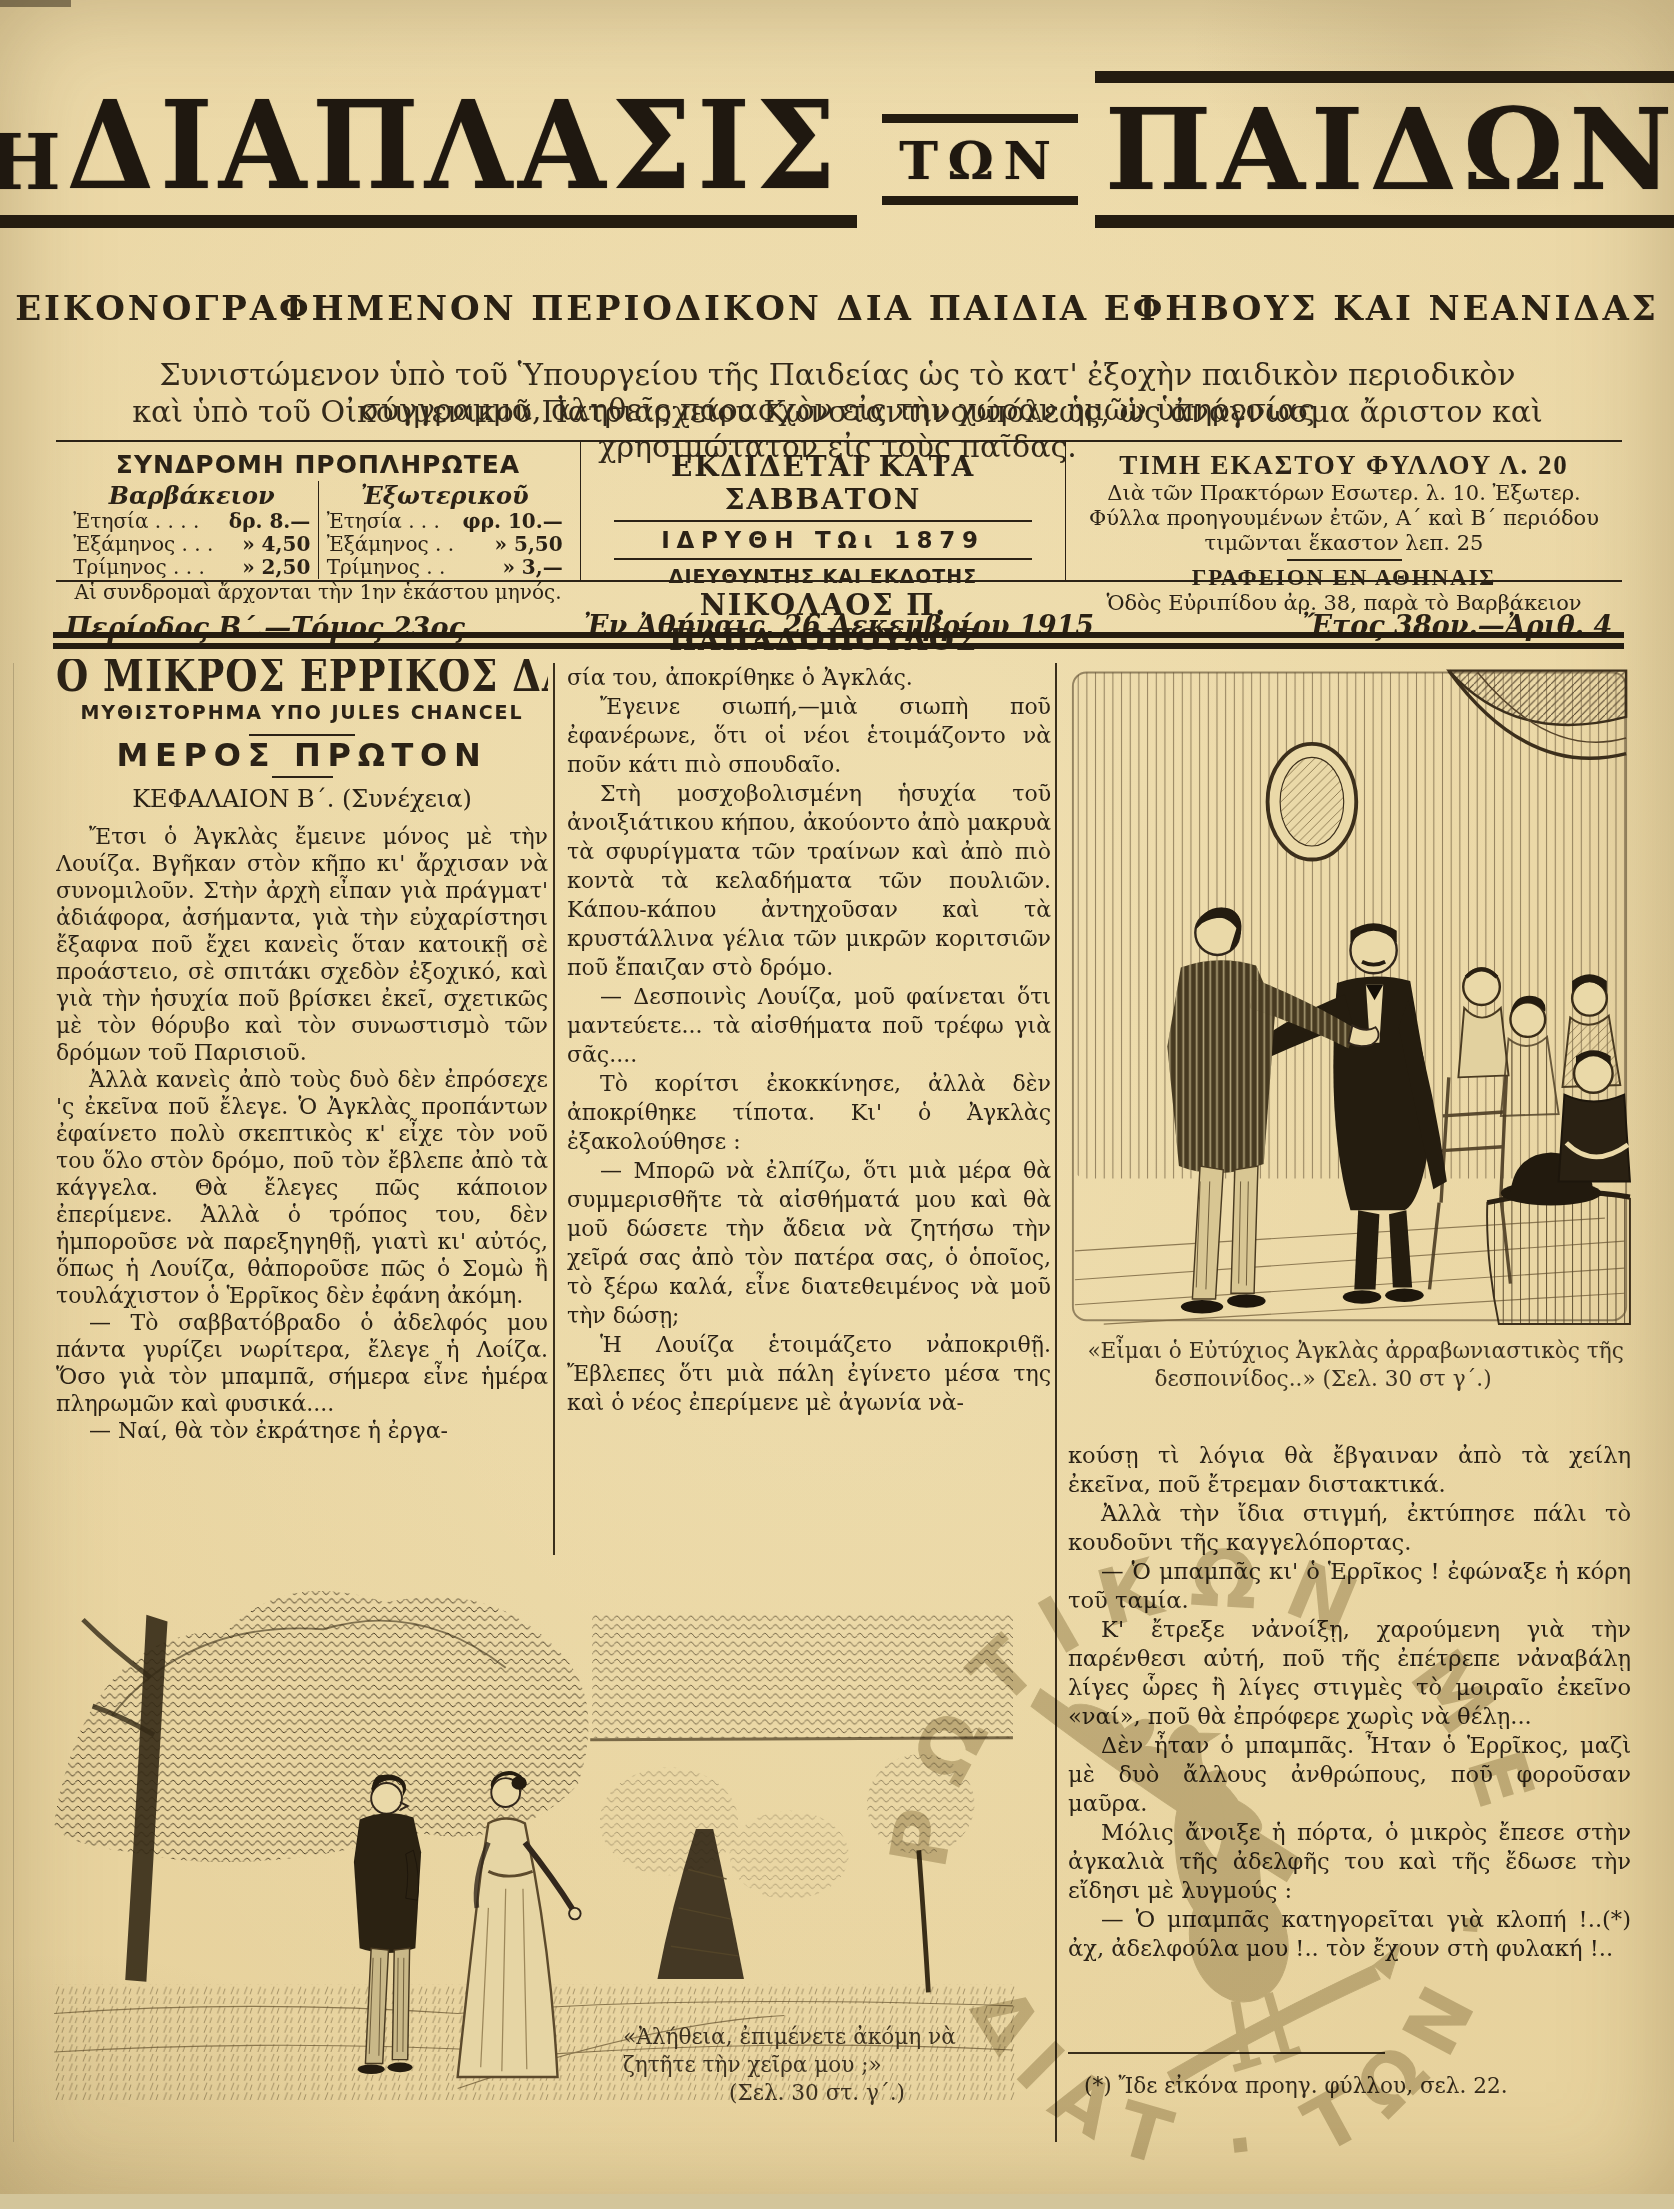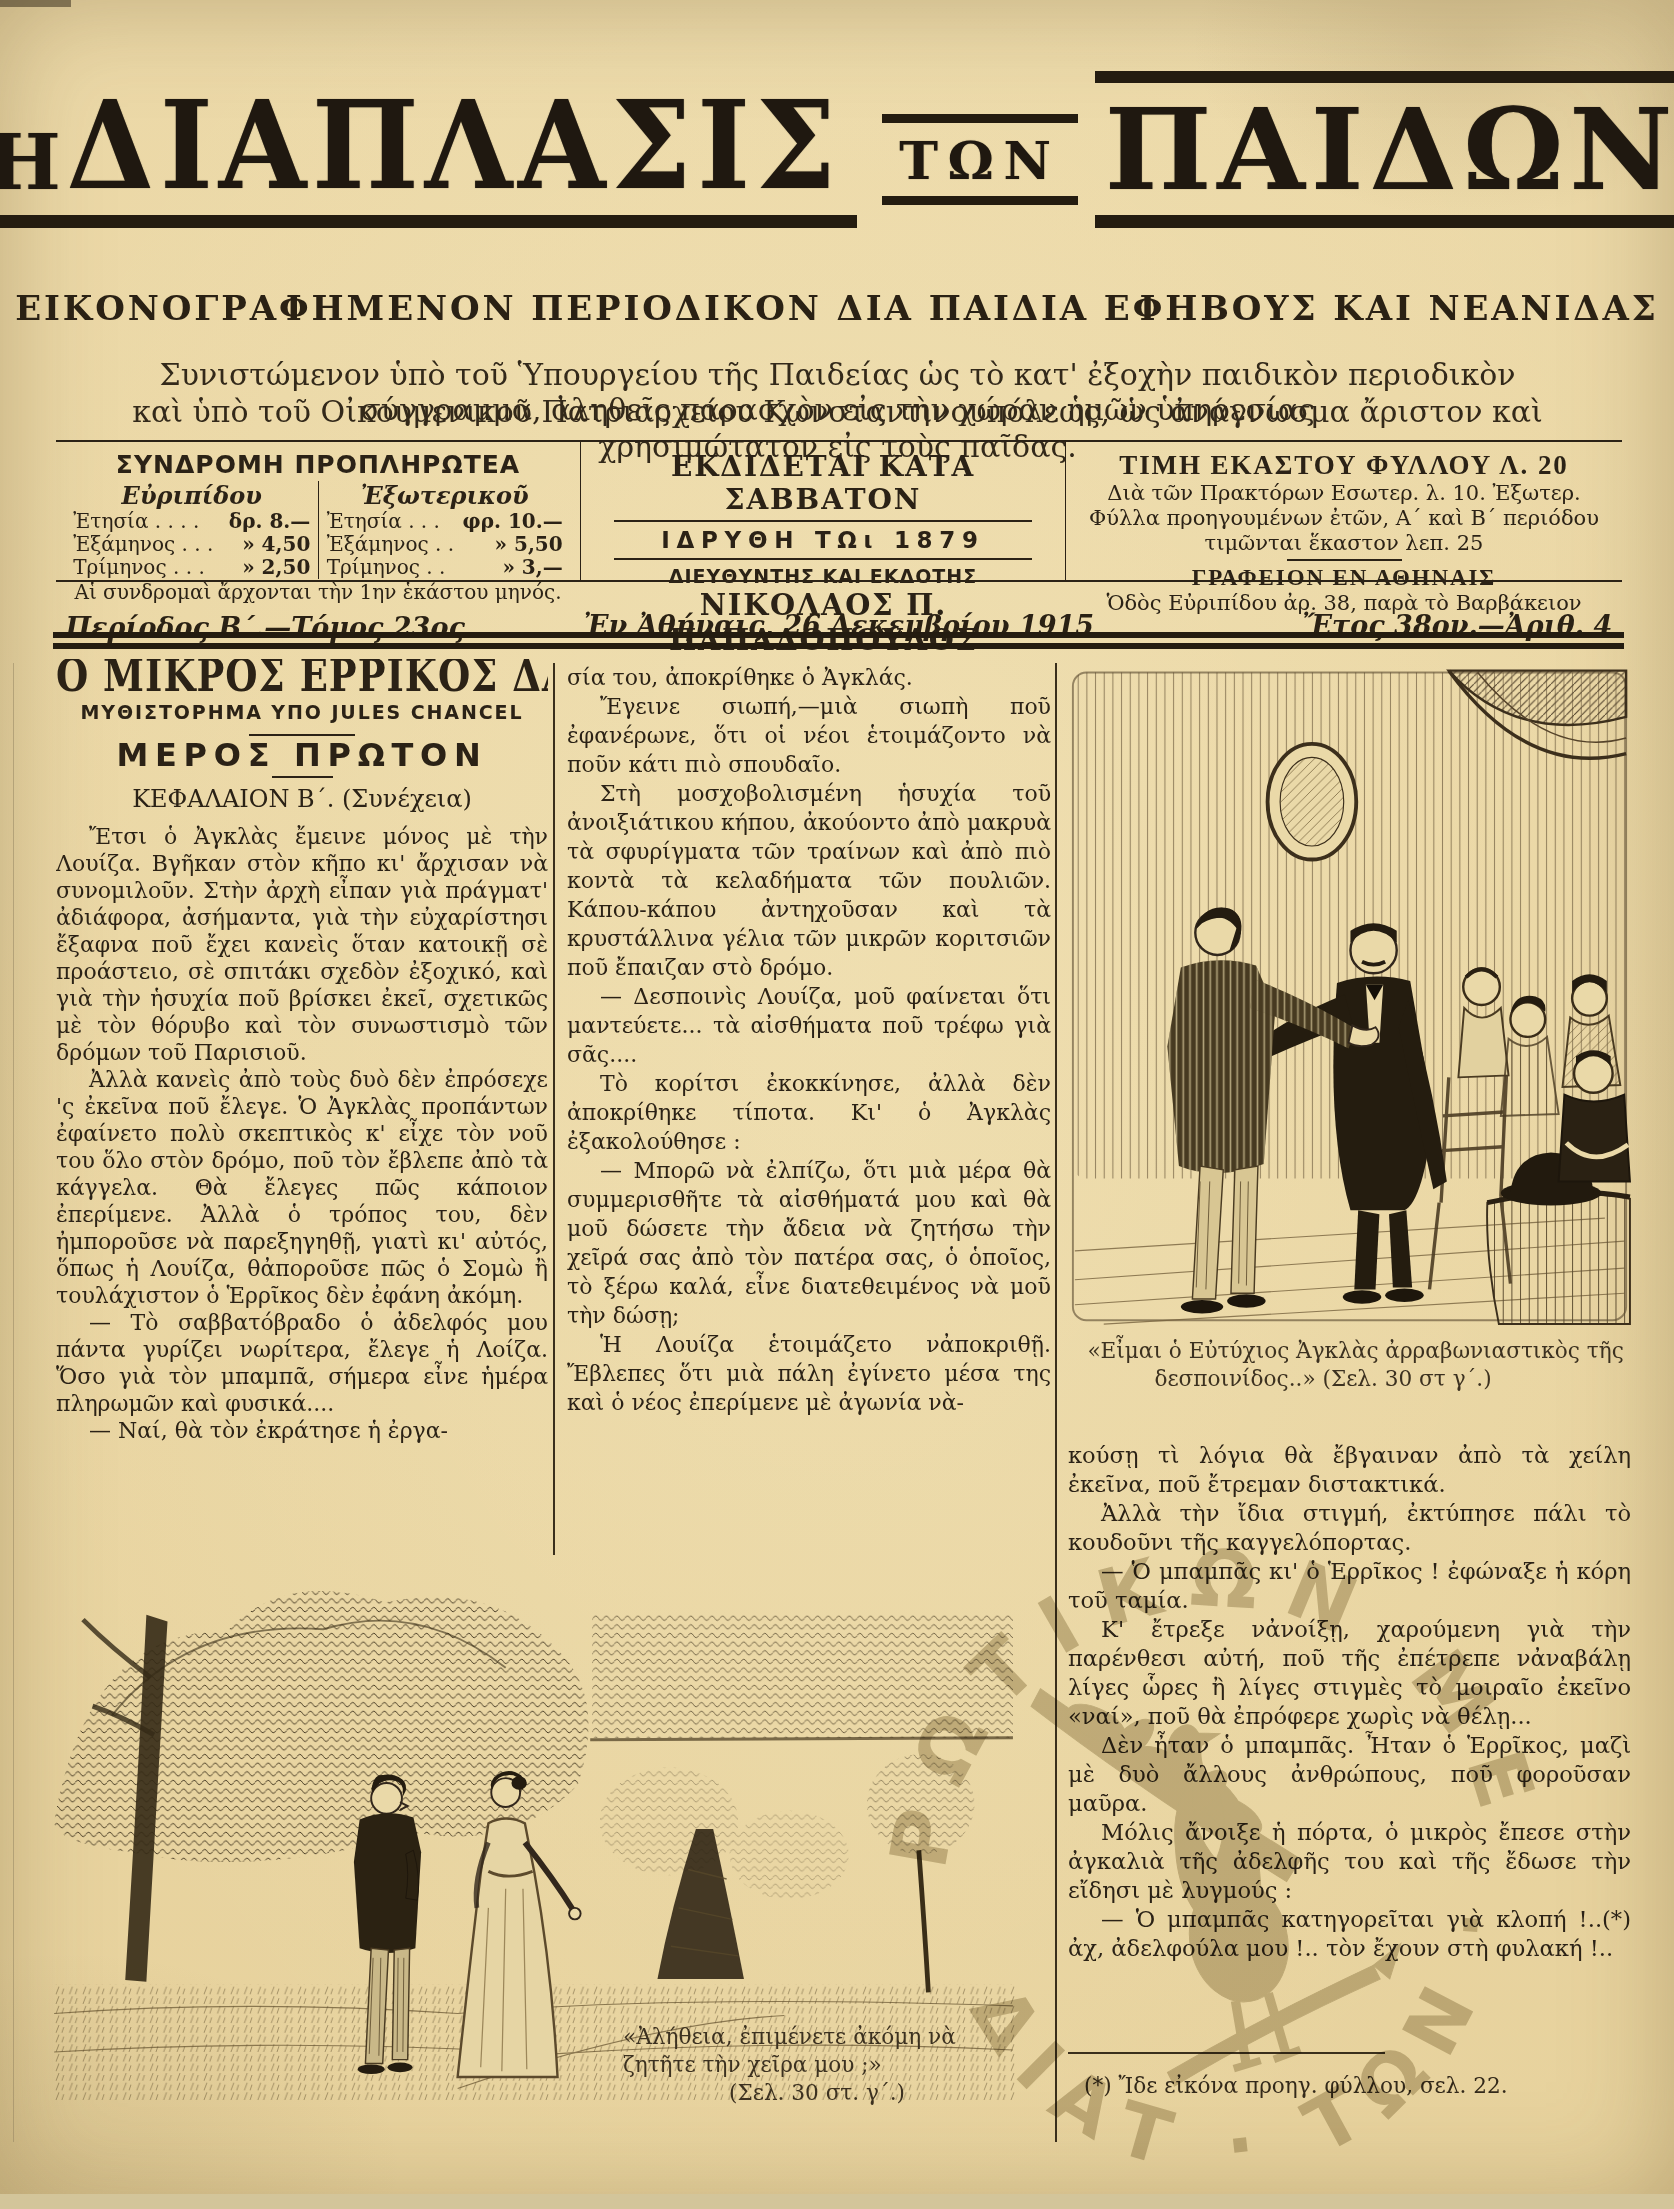--- a/index.html
+++ b/index.html
@@ -111,21 +111,21 @@
 
   <div class="abs subtitle">ΕΙΚΟΝΟΓΡΑΦΗΜΕΝΟΝ ΠΕΡΙΟΔΙΚΟΝ ΔΙΑ ΠΑΙΔΙΑ ΕΦΗΒΟΥΣ ΚΑΙ ΝΕΑΝΙΔΑΣ</div>
   <div class="abs endorse" style="top:357px;">Συνιστώμενον ὑπὸ τοῦ Ὑπουργείου τῆς Παιδείας ὡς τὸ κατ' ἐξοχὴν παιδικὸν περιοδικὸν σύγγραμμα,  ἀληθεῖς παρασχὸν εἰς  τὴν χώραν  ἡμῶν ὑπηρεσίας</div>
   <div class="abs endorse" style="top:394px;">καὶ ὑπὸ τοῦ Οἰκουμενικοῦ Πατριαρχείου Κωνσταντινουπόλεως, ὡς ἀνάγνωσμα ἄριστον καὶ χρησιμώτατον εἰς τοὺς παῖδας.</div>
 
   <div class="abs infobox">
     <div class="ib-col ib-left">
       <div class="ib-head">ΣΥΝΔΡΟΜΗ ΠΡΟΠΛΗΡΩΤΕΑ</div>
       <div class="sub-cols">
         <div class="sub-col">
-          <div class="sub-h">Εὐριπίδου</div>
+          <div class="sub-h">Βαρβάκειον</div>
           <div class="sub-row">
               <span>Ἐτησία . . . .</span>
               <b>δρ. 8.—</b>
             </div>
           <div class="sub-row">
               <span>Ἐξάμηνος . . .</span>
               <b>» 4,50</b>
             </div>
           <div class="sub-row">
               <span>Τρίμηνος . . .</span>

